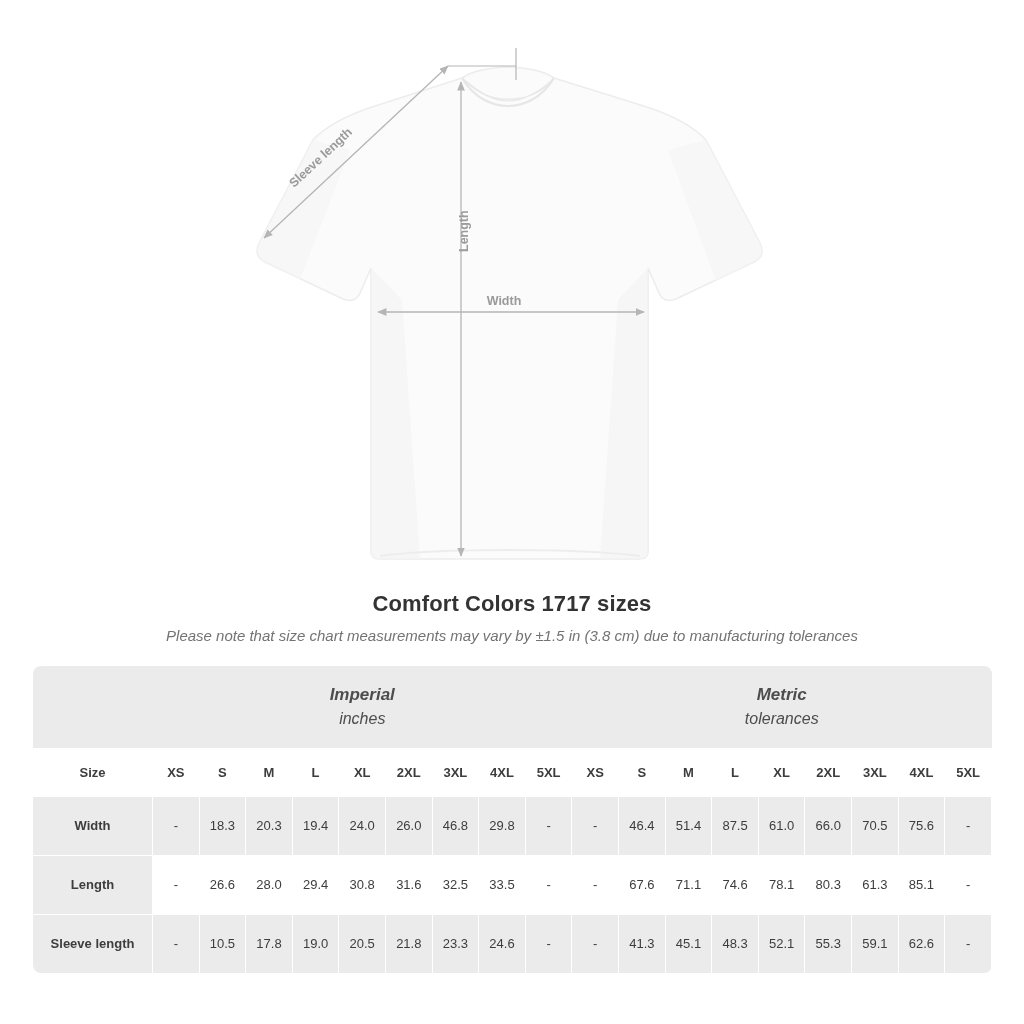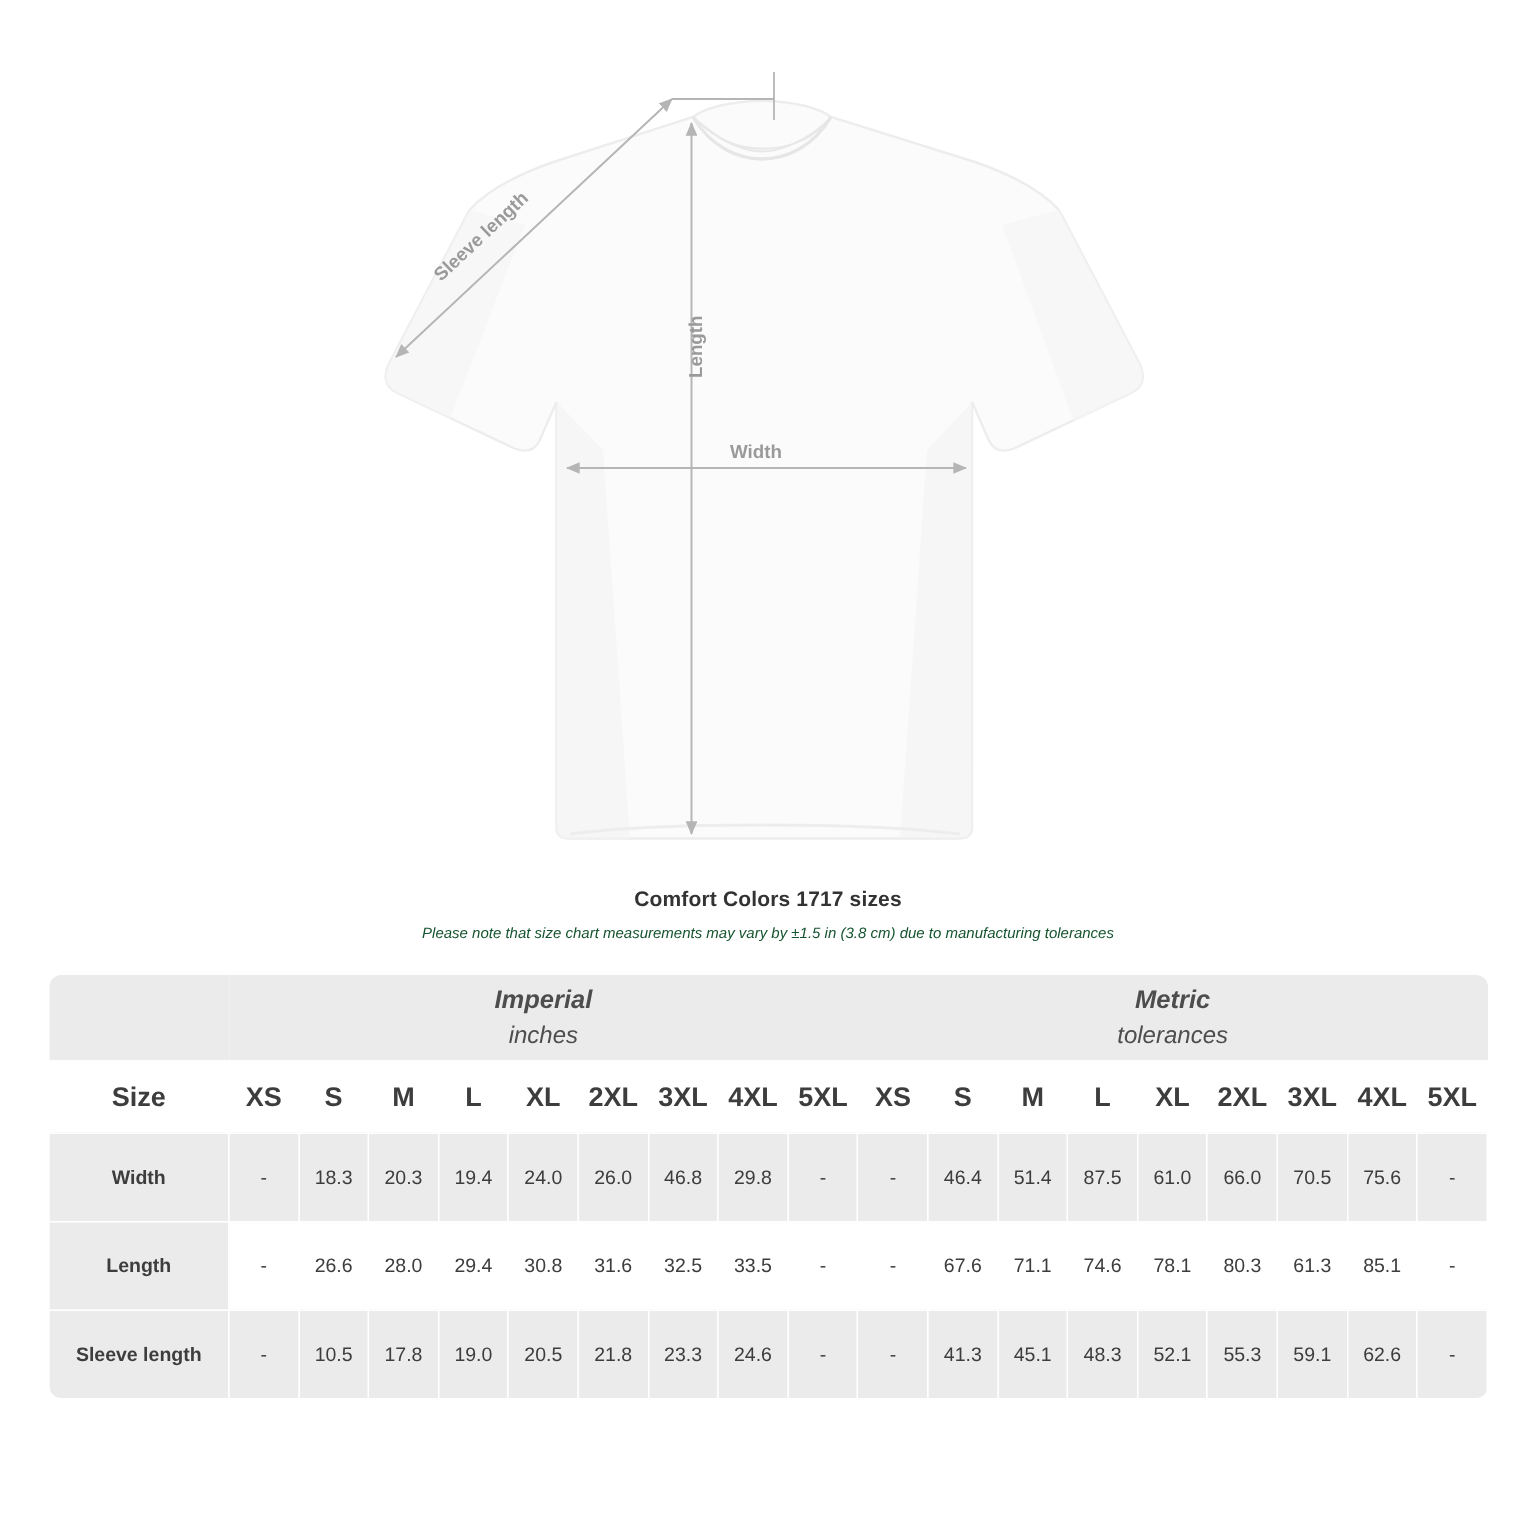--- a/index.html
+++ b/index.html
@@ -25,49 +25,49 @@
     height: 585px;
   }
   .illustration svg { display: block; }
 
   
   .title-block {
     text-align: center;
     margin-top: 6px;
   }
   .chart-title {
-    font-size: 14px;
+    font-size: 22px;
     font-weight: bold;
     color: #333333;
     letter-spacing: 0.1px;
   }
   .chart-note {
-    font-size: 10px;
+    font-size: 15px;
     font-style: italic;
-    color: #14532d;
+    color: #737373;
     margin-top: 10px;
   }
 
   
   .table-wrap {
     margin: 22px 32px 0 32px;
   }
   table.size-table {
     width: 960px;
     border-collapse: collapse;
     table-layout: fixed;
   }
   table.size-table td, table.size-table th {
     border: 1px solid #ffffff;
     text-align: center;
     font-size: 13px;
     color: #3d3d3d;
   }
   .unit-head {
-    height: 57px;
+    height: 82px;
     background: #ebebeb;
     border: none !important;
   }
   .unit-name {
     font-size: 17px;
     font-style: italic;
     font-weight: bold;
     color: #4d4d4d;
     display: block;
   }
@@ -75,21 +75,21 @@
     font-size: 16px;
     font-style: italic;
     color: #4d4d4d;
     display: block;
     margin-top: 5px;
   }
   tr.header-row td {
     height: 48px;
     background: #ffffff;
     font-weight: bold;
-    font-size: 18px;
+    font-size: 13px;
   }
   tr.header-row td.rowlabel { background:#ffffff; }
   td.rowlabel {
     font-weight: bold;
     font-size: 13.5px;
     background: #ebebeb;
     width: 120px;
   }
   tr.data-row td { height: 59px; }
   tr.row-alt td { background: #ebebeb; }

